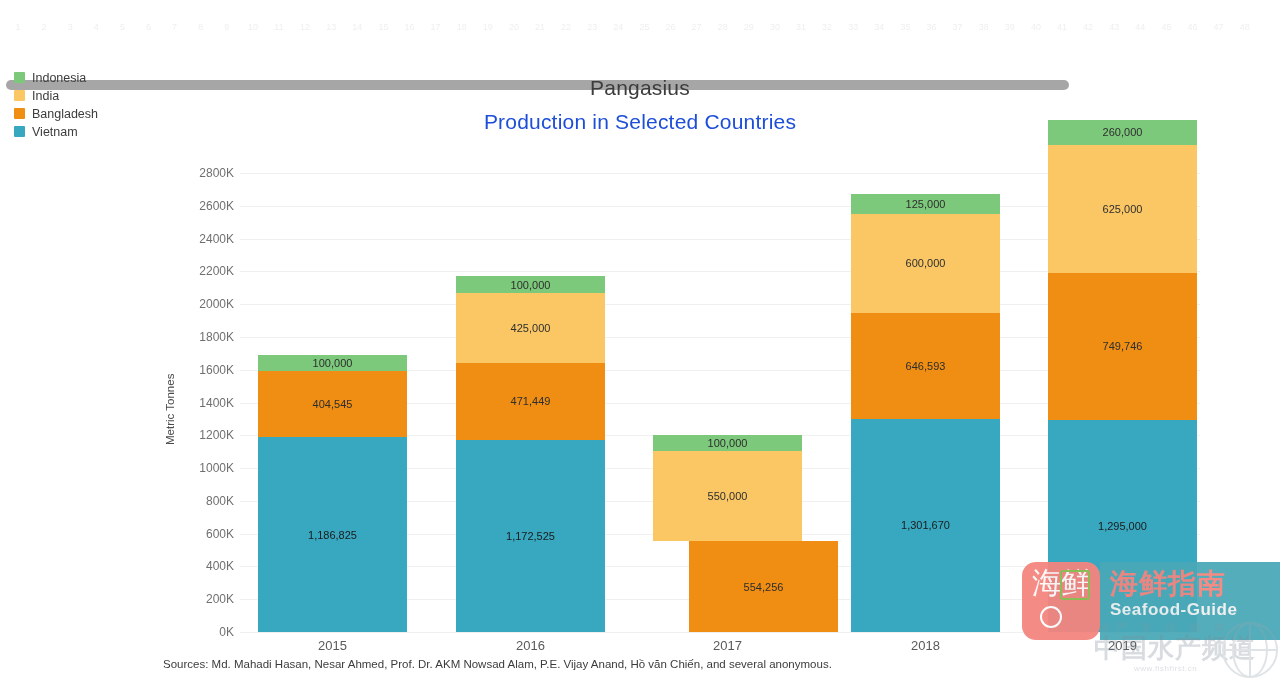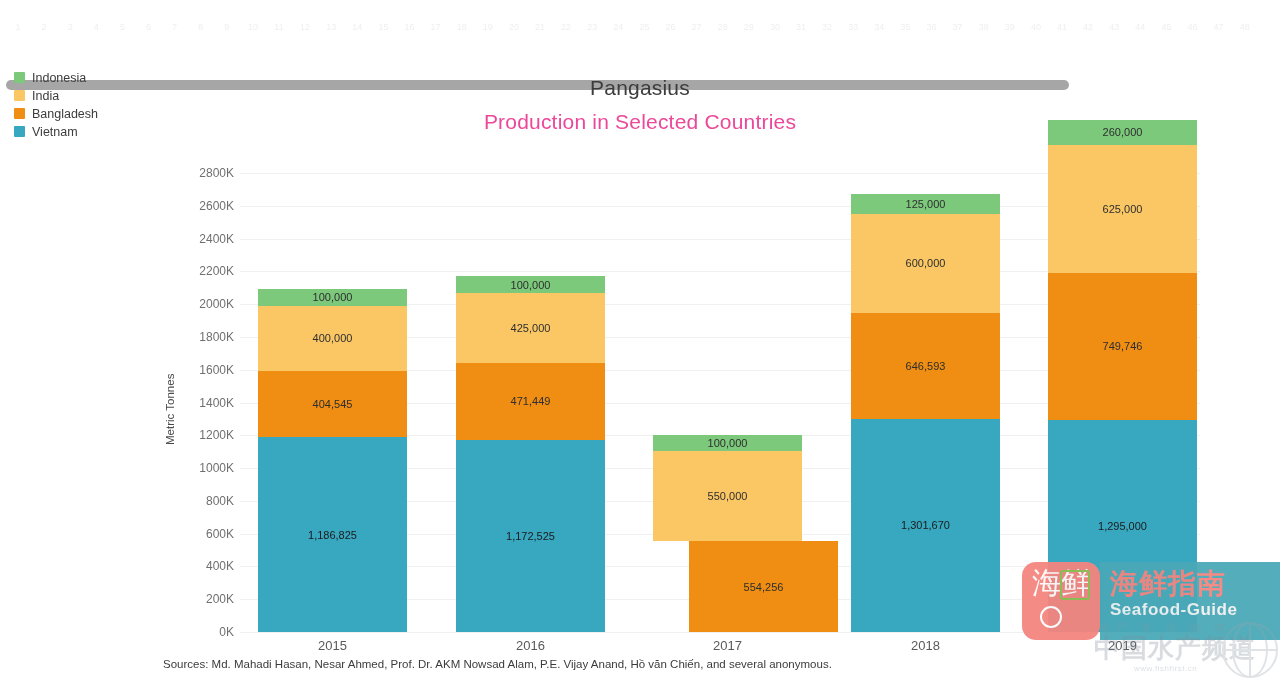--- a/index.html
+++ b/index.html
@@ -49,21 +49,21 @@
   
   .chart-title {
     position: absolute; left: 0; top: 76px; width: 1280px;
     text-align: center;
     font-size: 21px; color: #3c3c3c; font-weight: normal;
     letter-spacing: .2px;
   }
   .chart-subtitle {
     position: absolute; left: 0; top: 110px; width: 1280px;
     text-align: center;
-    font-size: 21px; color: #ec4899; font-weight: normal;
+    font-size: 21px; color: #1d4ed8; font-weight: normal;
     letter-spacing: .2px;
   }
 
   
   .yaxis-title {
     position: absolute; left: 164px; top: 330px;
     font-size: 11.5px; color: #4a4a4a;
     transform-origin: left top;
     transform: rotate(-90deg) translateX(-115px);
     white-space: nowrap;
@@ -304,23 +304,20 @@
       <div class="gridline" style="top: 163.929px;"></div>
       <div class="gridline" style="top: 131.143px;"></div>
       <div class="gridline" style="top: 98.3571px;"></div>
       <div class="gridline" style="top: 65.5714px;"></div>
       <div class="gridline" style="top: 32.7857px;"></div>
       <div class="gridline" style="top: 0px;"></div>
       <div class="bar" style="left: 18px; width: 149px;">
         <div class="seg" style="height: 16.3929px; background: rgb(124, 201, 124);">
           <span class="seg-label">100,000</span>
         </div>
-        <div class="seg" style="height: 65.5714px; background: rgb(251, 199, 101);">
-          <span class="seg-label">400,000</span>
-        </div>
         <div class="seg" style="height: 66.3165px; background: rgb(239, 142, 18);">
           <span class="seg-label">404,545</span>
         </div>
         <div class="seg vietnam" style="height: 194.555px; background: rgb(56, 168, 192);">
           <span class="seg-label">1,186,825</span>
         </div>
       </div>
       <div class="bar" style="left: 216px; width: 149px;">
         <div class="seg" style="height: 16.3929px; background: rgb(124, 201, 124);">
           <span class="seg-label">100,000</span>

